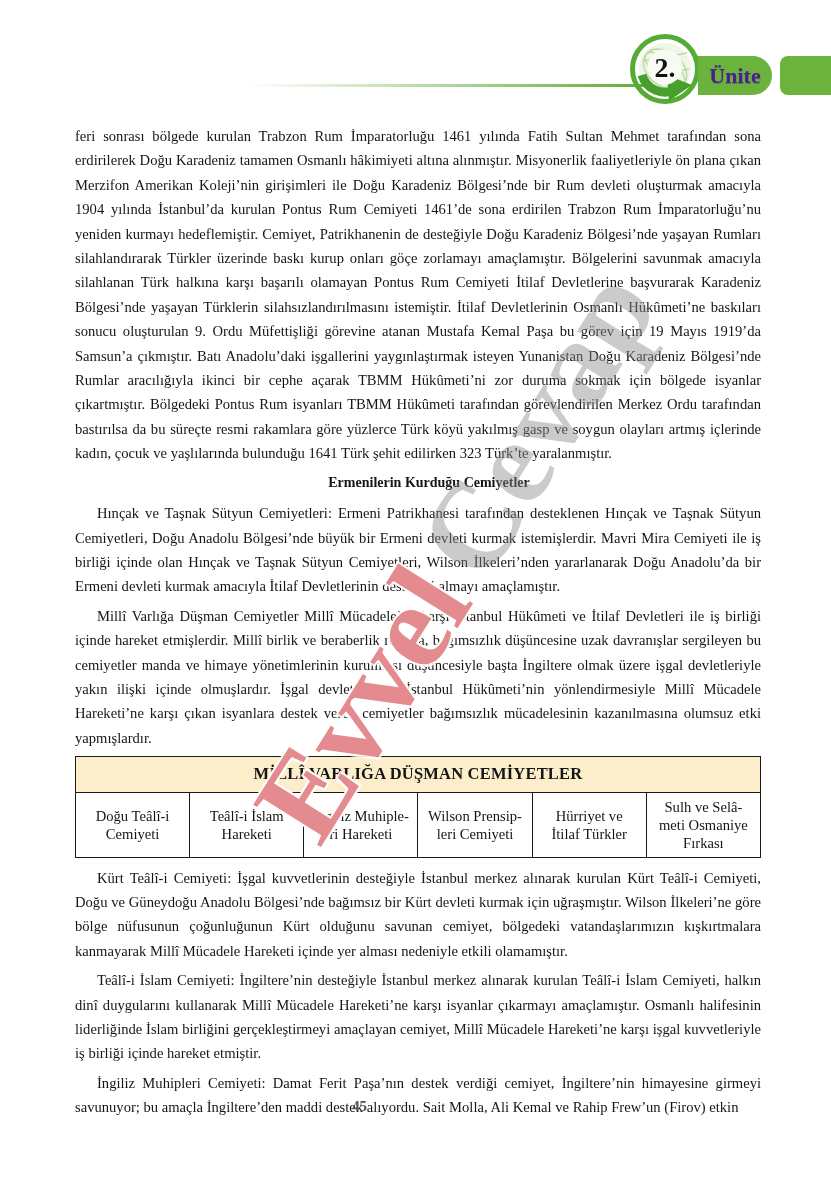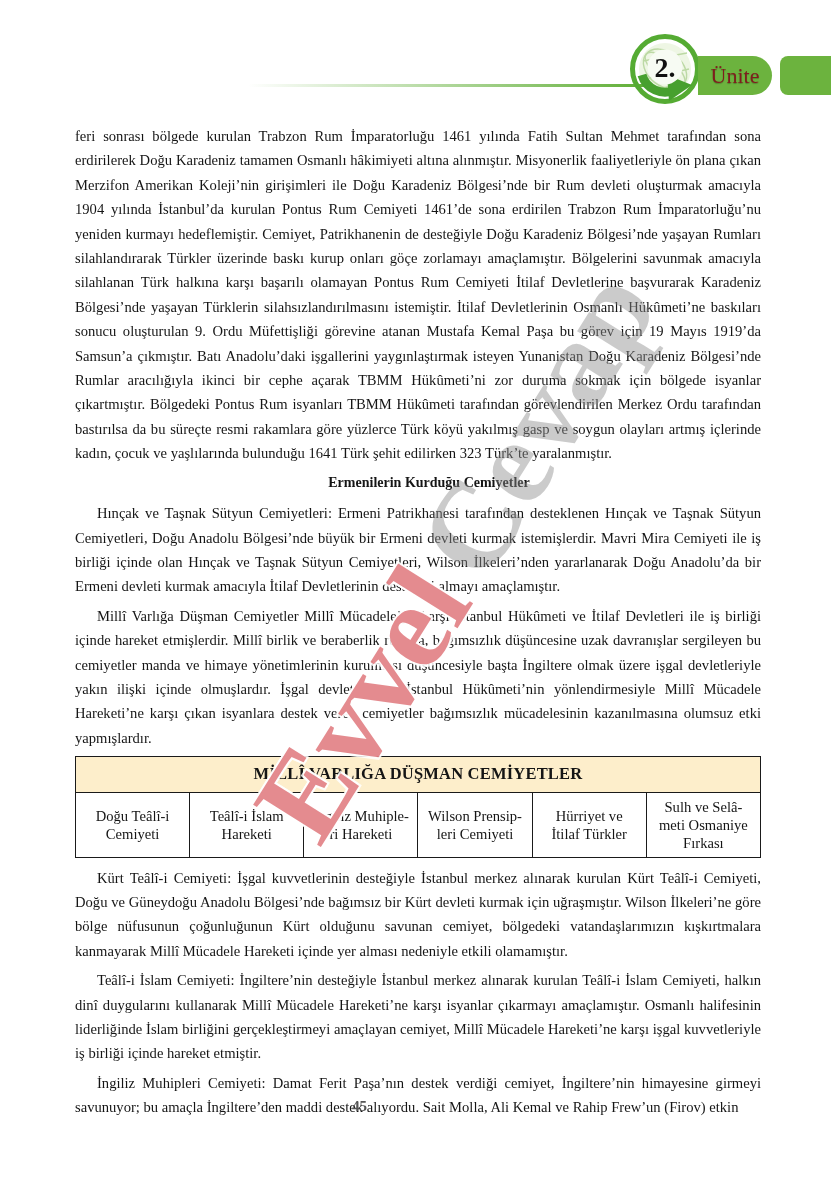--- a/index.html
+++ b/index.html
@@ -19,21 +19,21 @@
     background:linear-gradient(to right,rgba(108,179,62,0),#5fae35);
     border-radius:2px;
   }
   .hdr-logo{position:absolute;left:629px;top:33px;width:72px;height:72px;}
   .hdr-pill{
     position:absolute;left:698px;top:56px;width:74px;height:39px;
     background:#6cb33e;border-radius:0 20px 20px 0;
     display:flex;align-items:center;justify-content:center;
   }
   .hdr-pill span{
-    color:#7f1d1d;font-weight:normal;font-size:22px;
+    color:#4c1d95;font-weight:bold;font-size:22px;
     text-shadow:0 1px 1px rgba(0,0,0,.25);
   }
   .hdr-tail{
     position:absolute;left:780px;top:56px;width:51px;height:39px;
     background:#6cb33e;border-radius:8px 0 0 8px;
   }
 
   
   .content{
     position:absolute;left:75px;top:116px;width:686px;

